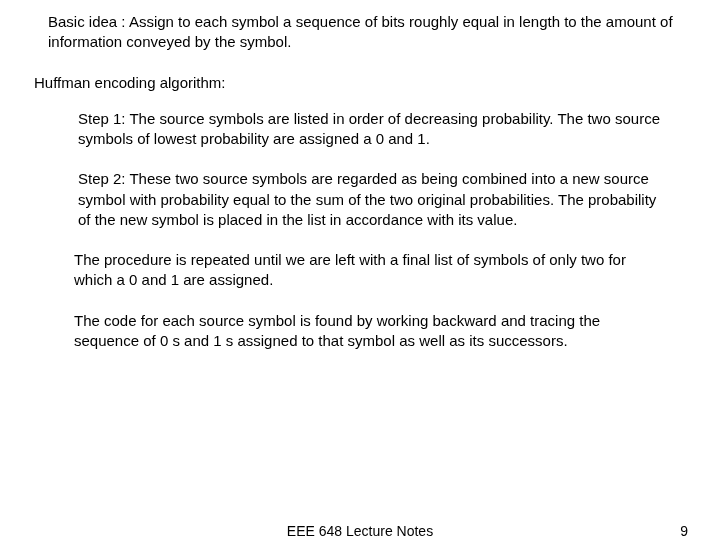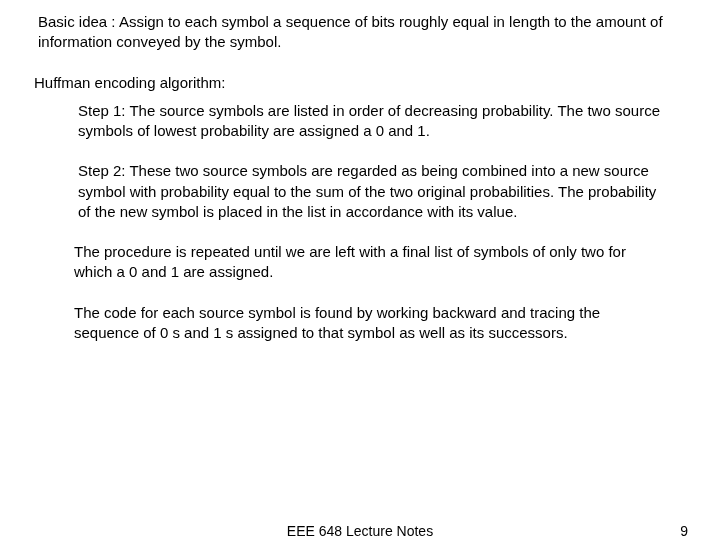--- a/index.html
+++ b/index.html
@@ -20,27 +20,27 @@
     height: 540px;
     padding: 12px 28px 0 28px;
     position: relative;
   }
   .title {
     font-weight: bold;
     margin-bottom: 18px;
     margin-left: 2px;
   }
   .basic-idea {
-    margin: 0 10px 20px 10px;
+    margin: 0 10px 20px 20px;
   }
   .algo-intro {
     margin: 16px 0 0 6px;
   }
   .step-block {
-    margin: 8px 30px 20px 50px;
+    margin: 16px 30px 20px 50px;
   }
   .para-block {
     margin: 0 30px 20px 46px;
   }
   .footer {
     position: absolute;
     bottom: 18px;
     left: 0;
     width: 720px;
     font-size: 14px;

